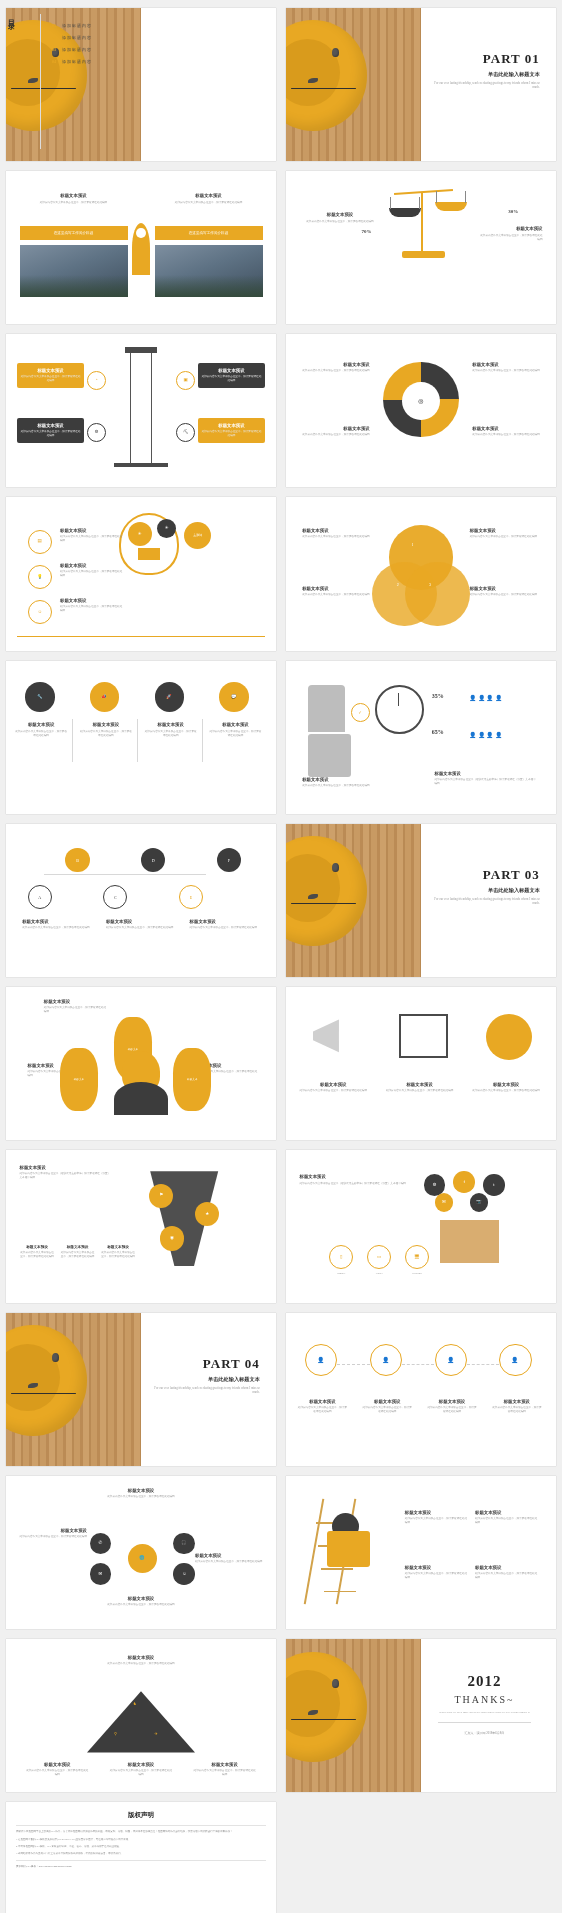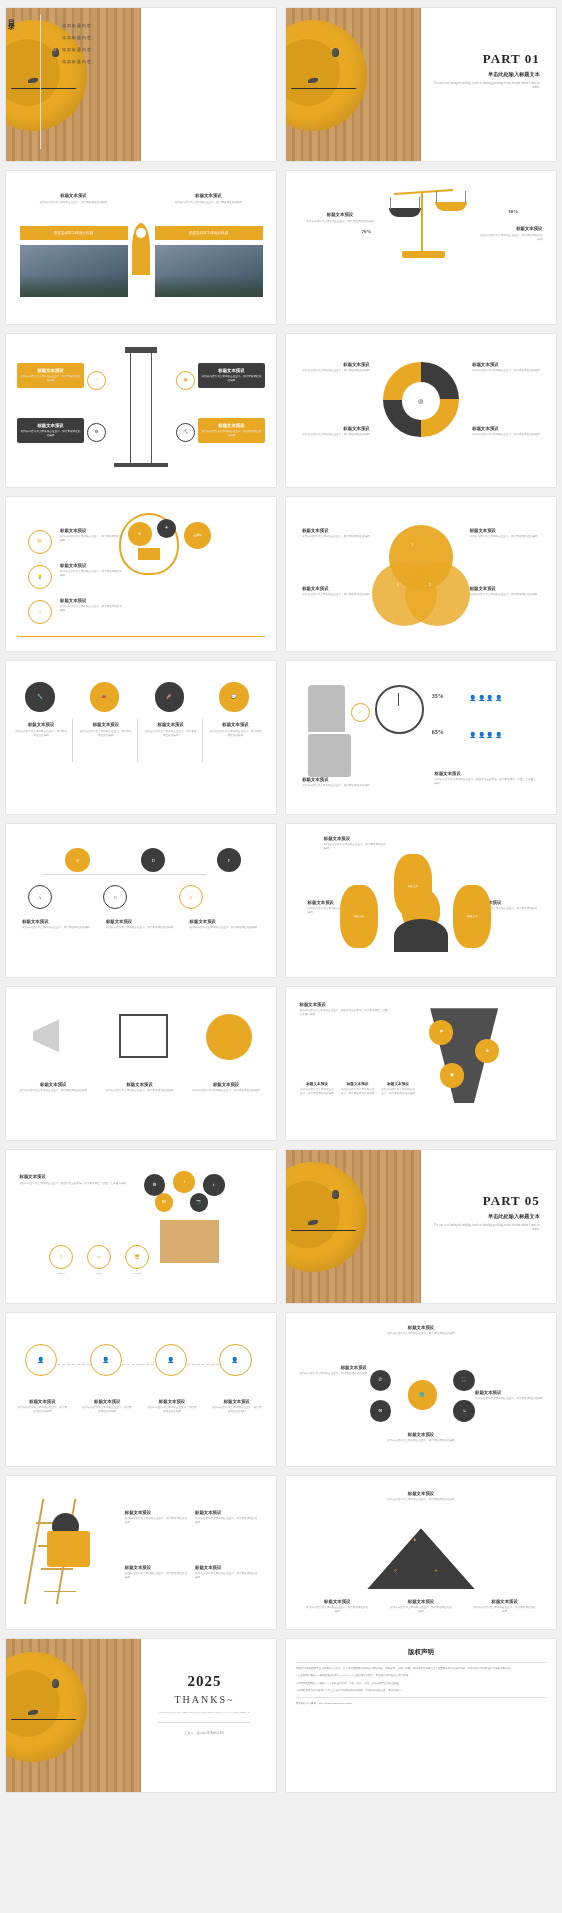--- a/index.html
+++ b/index.html
@@ -442,138 +442,151 @@
     <div style="position:absolute;left:37%;top:62%;width:26%;">
       <div class="cardtitle">标题文本预设</div>
       <div class="body-txt" style="margin-top:2px;">此部分内容作为文字排版占位显示，如需更改请在此处编辑</div>
     </div>
     <div style="position:absolute;left:68%;top:62%;width:26%;">
       <div class="cardtitle">标题文本预设</div>
       <div class="body-txt" style="margin-top:2px;">此部分内容作为文字排版占位显示，如需更改请在此处编辑</div>
     </div>
   </div>
 
-
-  <div class="slide">
-    <div style="position:absolute;left:14%;top:8%;width:24%;">
-      <div class="cardtitle">标题文本预设</div>
-      <div class="body-txt" style="margin-top:2px;">此部分内容作为文字排版占位显示，如需更改请在此处编辑</div>
-    </div>
-    <div style="position:absolute;left:8%;top:50%;width:24%;">
-      <div class="cardtitle">标题文本预设</div>
-      <div class="body-txt" style="margin-top:2px;">此部分内容作为文字排版占位显示，如需更改请在此处编辑</div>
-    </div>
-    <div style="position:absolute;right:6%;top:50%;width:24%;">
-      <div class="cardtitle">标题文本预设</div>
-      <div class="body-txt" style="margin-top:2px;">此部分内容作为文字排版占位显示，如需更改请在此处编辑</div>
-    </div>
-    <div class="circ gold" style="left:40%;top:20%;width:14%;aspect-ratio:0.6;border-radius:40%;font-size:2.6px;">
-        <span>标题文本</span>
-      </div>
-    <div class="circ gold" style="left:20%;top:40%;width:14%;aspect-ratio:0.6;border-radius:40%;font-size:2.6px;">
-        <span>标题文本</span>
-      </div>
-    <div class="circ gold" style="left:62%;top:40%;width:14%;aspect-ratio:0.6;border-radius:40%;font-size:2.6px;">
-        <span>标题文本</span>
-      </div>
-    <div style="position:absolute;left:43%;top:42%;width:14%;aspect-ratio:0.9;background:#e8a823;border-radius:50% 50% 40% 40%;"></div>
-    <div style="position:absolute;left:40%;top:62%;width:20%;aspect-ratio:1.6;background:#3c3c3c;border-radius:50% 50% 0 0;"></div>
-  </div>
-
-  <div class="slide">
-    <div style="position:absolute;left:10%;top:18%;width:16%;aspect-ratio:1;background:#cfcfcf;clip-path:polygon(0 40%,60% 12%,60% 88%,0 60%);"></div>
-    <div style="position:absolute;left:42%;top:18%;width:18%;aspect-ratio:1.1;border:2px solid #4a4a4a;"></div>
-    <div style="position:absolute;left:74%;top:18%;width:17%;aspect-ratio:1;background:#e8a823;border-radius:50%;"></div>
-    <div style="position:absolute;left:5%;top:62%;width:25%;text-align:center;">
-      <div class="cardtitle">标题文本预设</div>
-      <div class="body-txt" style="margin-top:2px;">此部分内容作为文字排版占位显示，如需更改请在此处编辑</div>
-    </div>
-    <div style="position:absolute;left:37%;top:62%;width:25%;text-align:center;">
-      <div class="cardtitle">标题文本预设</div>
-      <div class="body-txt" style="margin-top:2px;">此部分内容作为文字排版占位显示，如需更改请在此处编辑</div>
-    </div>
-    <div style="position:absolute;left:69%;top:62%;width:25%;text-align:center;">
-      <div class="cardtitle">标题文本预设</div>
-      <div class="body-txt" style="margin-top:2px;">此部分内容作为文字排版占位显示，如需更改请在此处编辑</div>
-    </div>
-  </div>
-
-  <div class="slide">
-    <div style="position:absolute;left:5%;top:10%;width:34%;">
-      <div class="cardtitle">标题文本预设</div>
-      <div class="body-txt" style="margin-top:2px;">此部分内容作为文字排版占位显示（建议使用主题字体）如需更改请在（设置）文本框中编辑</div>
-    </div>
-    <div style="position:absolute;left:48%;top:14%;width:36%;height:62%;background:#3c3c3c;clip-path:polygon(40% 100%,60% 100%,85% 0%,15% 0%);opacity:.9;"></div>
-    <div class="circ gold" style="left:53%;top:22%;width:9%;aspect-ratio:1;">
-        <span class="ico sm">⚑</span>
-      </div>
-    <div class="circ gold" style="left:70%;top:34%;width:9%;aspect-ratio:1;">
-        <span class="ico sm">★</span>
-      </div>
-    <div class="circ gold" style="left:57%;top:50%;width:9%;aspect-ratio:1;">
-        <span class="ico sm">◉</span>
-      </div>
-    <div style="position:absolute;left:5%;top:62%;width:13%;text-align:center;">
-      <div class="cardtitle" style="font-size:3.6px;">标题文本预设</div>
-      <div class="body-txt" style="margin-top:2px;">此部分内容作为文字排版占位显示，如需更改请在此处编辑</div>
-    </div>
-    <div style="position:absolute;left:20%;top:62%;width:13%;text-align:center;">
-      <div class="cardtitle" style="font-size:3.6px;">标题文本预设</div>
-      <div class="body-txt" style="margin-top:2px;">此部分内容作为文字排版占位显示，如需更改请在此处编辑</div>
-    </div>
-    <div style="position:absolute;left:35%;top:62%;width:13%;text-align:center;">
-      <div class="cardtitle" style="font-size:3.6px;">标题文本预设</div>
-      <div class="body-txt" style="margin-top:2px;">此部分内容作为文字排版占位显示，如需更改请在此处编辑</div>
-    </div>
-  </div>
-
-  <div class="slide">
-    <div style="position:absolute;left:5%;top:16%;width:40%;">
-      <div class="cardtitle">标题文本预设</div>
-      <div class="body-txt" style="margin-top:3px;">此部分内容作为文字排版占位显示（建议使用主题字体）如需更改请在（设置）文本框中编辑</div>
-    </div>
-    <div class="circ dark" style="left:51%;top:16%;width:8%;aspect-ratio:1;">
-        <span class="ico sm">⚙</span>
-      </div>
-    <div class="circ gold" style="left:62%;top:14%;width:8%;aspect-ratio:1;">
-        <span class="ico sm">f</span>
-      </div>
-    <div class="circ dark" style="left:73%;top:16%;width:8%;aspect-ratio:1;">
-        <span class="ico sm">t</span>
-      </div>
-    <div class="circ gold" style="left:55%;top:28%;width:7%;aspect-ratio:1;">
-        <span class="ico sm">✉</span>
-      </div>
-    <div class="circ dark" style="left:68%;top:28%;width:7%;aspect-ratio:1;">
-        <span class="ico sm">📷</span>
-      </div>
-    <div style="position:absolute;left:57%;top:46%;width:22%;aspect-ratio:1.4;background:#d9ad70;"></div>
-    <div class="circ outline-gold" style="left:16%;top:62%;width:9%;aspect-ratio:1;">
-        <span class="ico sm">▯</span>
-      </div>
-    <div class="circ outline-gold" style="left:30%;top:62%;width:9%;aspect-ratio:1;">
-        <span class="ico sm">▭</span>
-      </div>
-    <div class="circ outline-gold" style="left:44%;top:62%;width:9%;aspect-ratio:1;">
-        <span class="ico sm">🖥</span>
-      </div>
-    <div style="position:absolute;left:15%;top:80%;width:11%;text-align:center;font-size:2.8px;color:#999;">Mobile</div>
-    <div style="position:absolute;left:29%;top:80%;width:11%;text-align:center;font-size:2.8px;color:#999;">Tablet</div>
-    <div style="position:absolute;left:43%;top:80%;width:11%;text-align:center;font-size:2.8px;color:#999;">Desktop</div>
-  </div>
-
   <div class="slide">
     <div class="wood"></div>
     <div class="plate" style="left:-10%;top:8%;width:40%;height:72%;"></div>
     <div class="plate-inner" style="left:-4%;top:20%;width:24%;height:44%;"></div>
     <div class="stem" style="left:2%;top:52%;width:24%;height:1px;"></div>
     <div class="bud" style="left:17%;top:26%;width:7px;height:9px;"></div>
     <div class="leafshape" style="left:8%;top:46%;width:10px;height:5px;"></div>
     <div class="titleblock">
-      <div class="big">PART 05</div>
+      <div class="big">PART 03</div>
+      <div class="sub">单击此处输入标题文本</div>
+      <div class="eng">For our ever lasting friendship, send everlasting greetings to my friends whom I miss so much.</div>
+    </div>
+  </div>
+
+  <div class="slide">
+    <div style="position:absolute;left:14%;top:8%;width:24%;">
+      <div class="cardtitle">标题文本预设</div>
+      <div class="body-txt" style="margin-top:2px;">此部分内容作为文字排版占位显示，如需更改请在此处编辑</div>
+    </div>
+    <div style="position:absolute;left:8%;top:50%;width:24%;">
+      <div class="cardtitle">标题文本预设</div>
+      <div class="body-txt" style="margin-top:2px;">此部分内容作为文字排版占位显示，如需更改请在此处编辑</div>
+    </div>
+    <div style="position:absolute;right:6%;top:50%;width:24%;">
+      <div class="cardtitle">标题文本预设</div>
+      <div class="body-txt" style="margin-top:2px;">此部分内容作为文字排版占位显示，如需更改请在此处编辑</div>
+    </div>
+    <div class="circ gold" style="left:40%;top:20%;width:14%;aspect-ratio:0.6;border-radius:40%;font-size:2.6px;">
+        <span>标题文本</span>
+      </div>
+    <div class="circ gold" style="left:20%;top:40%;width:14%;aspect-ratio:0.6;border-radius:40%;font-size:2.6px;">
+        <span>标题文本</span>
+      </div>
+    <div class="circ gold" style="left:62%;top:40%;width:14%;aspect-ratio:0.6;border-radius:40%;font-size:2.6px;">
+        <span>标题文本</span>
+      </div>
+    <div style="position:absolute;left:43%;top:42%;width:14%;aspect-ratio:0.9;background:#e8a823;border-radius:50% 50% 40% 40%;"></div>
+    <div style="position:absolute;left:40%;top:62%;width:20%;aspect-ratio:1.6;background:#3c3c3c;border-radius:50% 50% 0 0;"></div>
+  </div>
+
+  <div class="slide">
+    <div style="position:absolute;left:10%;top:18%;width:16%;aspect-ratio:1;background:#cfcfcf;clip-path:polygon(0 40%,60% 12%,60% 88%,0 60%);"></div>
+    <div style="position:absolute;left:42%;top:18%;width:18%;aspect-ratio:1.1;border:2px solid #4a4a4a;"></div>
+    <div style="position:absolute;left:74%;top:18%;width:17%;aspect-ratio:1;background:#e8a823;border-radius:50%;"></div>
+    <div style="position:absolute;left:5%;top:62%;width:25%;text-align:center;">
+      <div class="cardtitle">标题文本预设</div>
+      <div class="body-txt" style="margin-top:2px;">此部分内容作为文字排版占位显示，如需更改请在此处编辑</div>
+    </div>
+    <div style="position:absolute;left:37%;top:62%;width:25%;text-align:center;">
+      <div class="cardtitle">标题文本预设</div>
+      <div class="body-txt" style="margin-top:2px;">此部分内容作为文字排版占位显示，如需更改请在此处编辑</div>
+    </div>
+    <div style="position:absolute;left:69%;top:62%;width:25%;text-align:center;">
+      <div class="cardtitle">标题文本预设</div>
+      <div class="body-txt" style="margin-top:2px;">此部分内容作为文字排版占位显示，如需更改请在此处编辑</div>
+    </div>
+  </div>
+
+  <div class="slide">
+    <div style="position:absolute;left:5%;top:10%;width:34%;">
+      <div class="cardtitle">标题文本预设</div>
+      <div class="body-txt" style="margin-top:2px;">此部分内容作为文字排版占位显示（建议使用主题字体）如需更改请在（设置）文本框中编辑</div>
+    </div>
+    <div style="position:absolute;left:48%;top:14%;width:36%;height:62%;background:#3c3c3c;clip-path:polygon(40% 100%,60% 100%,85% 0%,15% 0%);opacity:.9;"></div>
+    <div class="circ gold" style="left:53%;top:22%;width:9%;aspect-ratio:1;">
+        <span class="ico sm">⚑</span>
+      </div>
+    <div class="circ gold" style="left:70%;top:34%;width:9%;aspect-ratio:1;">
+        <span class="ico sm">★</span>
+      </div>
+    <div class="circ gold" style="left:57%;top:50%;width:9%;aspect-ratio:1;">
+        <span class="ico sm">◉</span>
+      </div>
+    <div style="position:absolute;left:5%;top:62%;width:13%;text-align:center;">
+      <div class="cardtitle" style="font-size:3.6px;">标题文本预设</div>
+      <div class="body-txt" style="margin-top:2px;">此部分内容作为文字排版占位显示，如需更改请在此处编辑</div>
+    </div>
+    <div style="position:absolute;left:20%;top:62%;width:13%;text-align:center;">
+      <div class="cardtitle" style="font-size:3.6px;">标题文本预设</div>
+      <div class="body-txt" style="margin-top:2px;">此部分内容作为文字排版占位显示，如需更改请在此处编辑</div>
+    </div>
+    <div style="position:absolute;left:35%;top:62%;width:13%;text-align:center;">
+      <div class="cardtitle" style="font-size:3.6px;">标题文本预设</div>
+      <div class="body-txt" style="margin-top:2px;">此部分内容作为文字排版占位显示，如需更改请在此处编辑</div>
+    </div>
+  </div>
+
+  <div class="slide">
+    <div style="position:absolute;left:5%;top:16%;width:40%;">
+      <div class="cardtitle">标题文本预设</div>
+      <div class="body-txt" style="margin-top:3px;">此部分内容作为文字排版占位显示（建议使用主题字体）如需更改请在（设置）文本框中编辑</div>
+    </div>
+    <div class="circ dark" style="left:51%;top:16%;width:8%;aspect-ratio:1;">
+        <span class="ico sm">⚙</span>
+      </div>
+    <div class="circ gold" style="left:62%;top:14%;width:8%;aspect-ratio:1;">
+        <span class="ico sm">f</span>
+      </div>
+    <div class="circ dark" style="left:73%;top:16%;width:8%;aspect-ratio:1;">
+        <span class="ico sm">t</span>
+      </div>
+    <div class="circ gold" style="left:55%;top:28%;width:7%;aspect-ratio:1;">
+        <span class="ico sm">✉</span>
+      </div>
+    <div class="circ dark" style="left:68%;top:28%;width:7%;aspect-ratio:1;">
+        <span class="ico sm">📷</span>
+      </div>
+    <div style="position:absolute;left:57%;top:46%;width:22%;aspect-ratio:1.4;background:#d9ad70;"></div>
+    <div class="circ outline-gold" style="left:16%;top:62%;width:9%;aspect-ratio:1;">
+        <span class="ico sm">▯</span>
+      </div>
+    <div class="circ outline-gold" style="left:30%;top:62%;width:9%;aspect-ratio:1;">
+        <span class="ico sm">▭</span>
+      </div>
+    <div class="circ outline-gold" style="left:44%;top:62%;width:9%;aspect-ratio:1;">
+        <span class="ico sm">🖥</span>
+      </div>
+    <div style="position:absolute;left:15%;top:80%;width:11%;text-align:center;font-size:2.8px;color:#999;">Mobile</div>
+    <div style="position:absolute;left:29%;top:80%;width:11%;text-align:center;font-size:2.8px;color:#999;">Tablet</div>
+    <div style="position:absolute;left:43%;top:80%;width:11%;text-align:center;font-size:2.8px;color:#999;">Desktop</div>
+  </div>
+
+  <div class="slide">
+    <div class="wood"></div>
+    <div class="plate" style="left:-10%;top:8%;width:40%;height:72%;"></div>
+    <div class="plate-inner" style="left:-4%;top:20%;width:24%;height:44%;"></div>
+    <div class="stem" style="left:2%;top:52%;width:24%;height:1px;"></div>
+    <div class="bud" style="left:17%;top:26%;width:7px;height:9px;"></div>
+    <div class="leafshape" style="left:8%;top:46%;width:10px;height:5px;"></div>
+    <div class="titleblock">
+      <div class="big">PART 04</div>
       <div class="sub">单击此处输入标题文本</div>
       <div class="eng">For our ever lasting friendship, send everlasting greetings to my friends whom I miss so much.</div>
     </div>
   </div>
 
   <div class="slide">
     <div class="circ outline-gold" style="left:7%;top:20%;width:12%;aspect-ratio:1;">
         <span class="ico">👤</span>
       </div>
     <div class="circ outline-gold" style="left:31%;top:20%;width:12%;aspect-ratio:1;">
@@ -691,21 +704,21 @@
   </div>
 
   <div class="slide">
     <div class="wood"></div>
     <div class="plate" style="left:-10%;top:8%;width:40%;height:72%;"></div>
     <div class="plate-inner" style="left:-4%;top:20%;width:24%;height:44%;"></div>
     <div class="stem" style="left:2%;top:52%;width:24%;height:1px;"></div>
     <div class="bud" style="left:17%;top:26%;width:7px;height:9px;"></div>
     <div class="leafshape" style="left:8%;top:46%;width:10px;height:5px;"></div>
     <div style="position:absolute;left:52%;right:5%;top:22%;text-align:center;">
-      <div class="thanks-year">2025</div>
+      <div class="thanks-year">2012</div>
       <div class="thanks-word">THANKS~</div>
       <div class="thanks-eng">In our work we need more and better mark others whatever site second contact st</div>
       <div class="rule" style="position:relative;left:auto;right:auto;margin:7px auto 0;width:80%;background:#d8d8d8;"></div>
       <div class="thanks-foot">汇报人：演示网    2018年6月8日</div>
     </div>
   </div>
 
   <div class="slide">
     <div class="cp">
       <h1>版权声明</h1>

